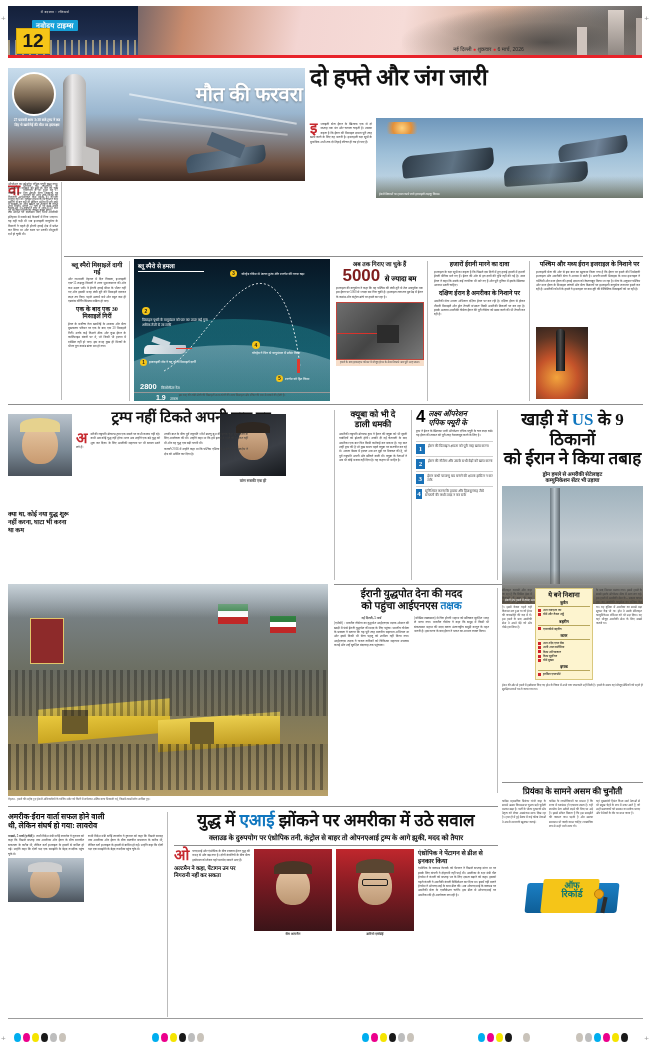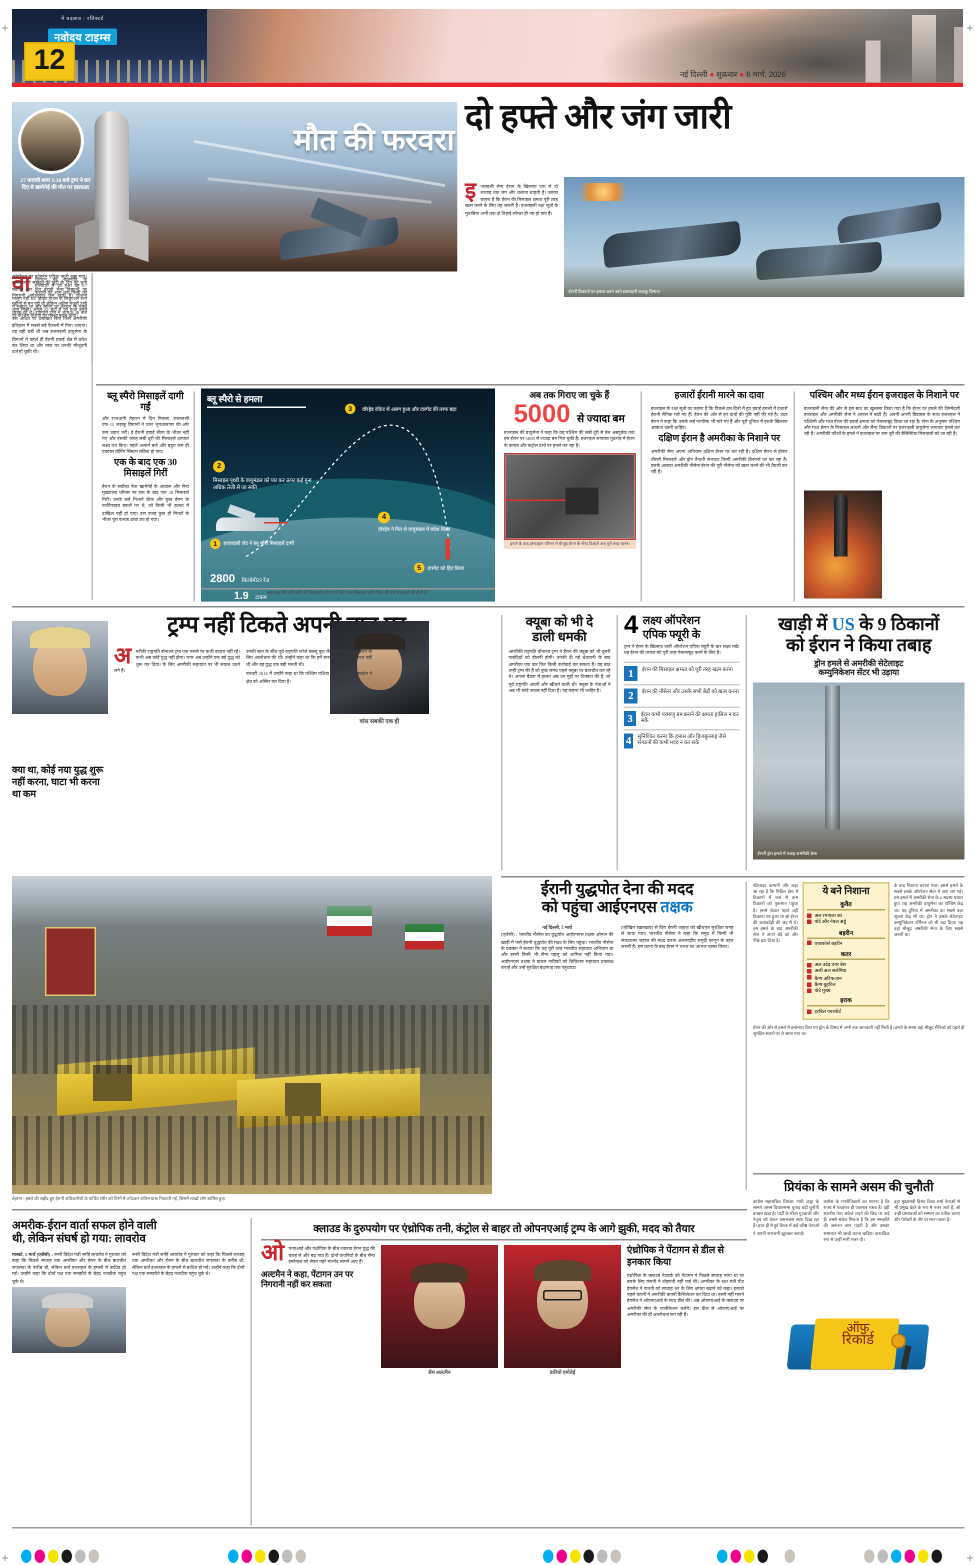--- a/index.html
+++ b/index.html
@@ -265,21 +265,21 @@
     </div>
   </div>
 
   <div style="position:absolute; left:134px; top:386px; width:196px; border-top:1px solid #999; padding-top:1px;">
     <div style="font-size:2.9px; color:#444; text-align:center; font-family:'Liberation Serif',serif; line-height:1.3;">इस तरह की लंबी श्रेणी की मिसाइलें रडार तरंगों की नजर मिसाइल और रॉकेट की मार से बचाने की होती है।</div>
   </div>
 
   <div style="position:absolute; left:336px; top:255px; width:92px; height:140px; border-right:1px solid #bbb; padding-right:4px;">
     <div class="subhead-sm" style="font-size:6px;">अब तक गिराए जा चुके हैं</div>
     <div style="text-align:center; line-height:0.95;">
-      <span style="font-size:17px; font-weight:bold; font-family:'Liberation Sans',sans-serif; color:#ef4444;">5000</span>
+      <span style="font-size:17px; font-weight:bold; font-family:'Liberation Sans',sans-serif; color:#7f1d1d;">5000</span>
       <span style="font-size:7px; font-weight:bold; font-family:'Liberation Serif',serif;">से ज्यादा बम</span>
     </div>
     <div class="body-txt" style="margin-top:2px;">इजराइल की वायुसेना ने कहा कि वह पश्चिम की लंबी दूरी से तेल अबपुर्वक तक इस ईरान पर 5000 से ज्यादा बम गिरा चुकी है। इजराइल लगातार मुठभेड़ में ईरान के कमांड और कंट्रोल ढांचे पर हमले कर रहा है।</div>
     <div class="ph sat" style="margin-top:3px; width:88px; height:58px; position:relative; border:1px solid #c0443c;">
       <div style="position:absolute; left:-4px; top:30px; width:56px; height:1.4px; background:#d8332c;"></div>
       <div style="position:absolute; left:40px; top:22px; width:22px; height:18px; background:#2c2c2c;"></div>
     </div>
     <div style="width:88px; background:#f6ddc9; padding:1px;">
       <div class="cap" style="font-size:2.8px; text-align:center;">हमले के बाद इस्फाहान परिसर में मौजूद ईरान के सैन्य ठिकाने अब पूरी तरह ध्वस्त।</div>
     </div>
@@ -342,21 +342,21 @@
     <div class="hl" style="font-size:8.6px; text-align:center; line-height:1.15;">
       <div>क्यूबा को भी दे</div>
       <div>डाली धमकी</div>
     </div>
     <div class="body-txt" style="margin-top:2px;">अमरीकी राष्ट्रपति डोनाल्ड ट्रम्प ने हैरान की क्यूबा को भी दूसरी पाबंदियों को झेलनी होगी। उनकी दी गई चेतावनी के बाद अमरीका एक बार फिर किसी कार्रवाई कर सकता है। यह बात उन्हीं ट्रम्प की है जो कुछ समय पहले क्यूबा पर बातचीत कर रहे थे। अगला बैठक में हालत अब उन मुद्दों पर टिक्कत की है, जो पूर्व राष्ट्रपति अपनी और खींचने वाली थी। क्यूबा के नेताओं ने अब भी कोई जवाब नहीं दिया है। यह कहना भी जाहिर है।</div>
   </div>
 
   <div style="position:absolute; left:416px; top:404px; width:82px; height:170px; padding-right:4px; border-right:1px solid #bbb;">
     <div style="display:flex; align-items:flex-start; gap:3px;">
       <span style="font-size:17px; font-weight:bold; font-family:'Liberation Sans',sans-serif; line-height:.85;">4</span>
-      <span class="hl" style="font-size:7.4px; line-height:1.15;">
+      <span class="hl" style="font-size:7.4px; line-height:1.15;font-style:italic;">
         <span>लक्ष्य ऑपरेशन</span><br>
         <span>एपिक फ्यूरी के</span>
       </span>
     </div>
     <div class="body-txt" style="margin-top:2px;">ट्रम्प ने ईरान के खिलाफ जारी ऑपरेशन एपिक फ्यूरी के चार लक्ष्य रखे। यह ईरान की ताकत को पूरी तरह नेस्तनाबूद करने के लिए है।</div>
 
     <div style="margin-top:3px;">
       <div style="display:flex; gap:3px; align-items:flex-start; border-top:1px solid #cfcfcf; padding:2px 0;">
         <span class="num-sq">1</span>
         <span style="font-size:3.5px; font-family:'Liberation Serif',serif; line-height:1.3; color:#2f2f2f;">ईरान की मिसाइल क्षमता को पूरी तरह खत्म करना</span>
@@ -370,21 +370,21 @@
         <span style="font-size:3.5px; font-family:'Liberation Serif',serif; line-height:1.3; color:#2f2f2f;">ईरान कभी परमाणु बम बनाने की क्षमता हासिल न कर सके</span>
       </div>
       <div style="display:flex; gap:3px; align-items:flex-start; border-top:1px solid #cfcfcf; padding:2px 0;">
         <span class="num-sq">4</span>
         <span style="font-size:3.5px; font-family:'Liberation Serif',serif; line-height:1.3; color:#2f2f2f;">सुनिश्चित करना कि हमास और हिजबुल्लाह जैसे संगठनों की कभी मदद न कर सके</span>
       </div>
     </div>
   </div>
 
   <div style="position:absolute; left:502px; top:404px; width:141px; height:170px;">
-    <div class="hl" style="font-size:12px; text-align:center; line-height:1.15;">
+    <div class="hl" style="font-size:17px; text-align:center; line-height:1.15;">
       <div>
         <span>खाड़ी में </span><span class="blue">US</span><span> के 9 ठिकानों</span>
       </div>
       <div>को ईरान ने किया तबाह</div>
     </div>
     <div class="hl" style="font-size:5.4px; text-align:center; margin-top:2px; line-height:1.25; color:#1a1a1a;">
       <div>ड्रोन हमले से अमरीकी सेटेलाइट</div>
       <div>कम्युनिकेशन सेंटर भी उड़ाया</div>
     </div>
     <div class="ph" style="margin-top:2px; width:141px; height:118px; background:linear-gradient(180deg,#9fb2bd 0%,#c3ccd2 45%,#8e9aa2 100%); position:relative;">
@@ -494,20 +494,23 @@
           <div style="position:absolute; left:20px; top:4px; width:34px; height:10px; border-radius:50% 50% 0 0; background:#cfcfcf;"></div>
         </div>
       </div>
       <div style="width:76px;">
         <div class="body-txt">रूसी विदेश मंत्री सर्गेई लावरोव ने गुरुवार को कहा कि पिछले सप्ताह तक अमरीका और ईरान के बीच बातचीत सफलता के करीब थी, लेकिन वर्ता इजराइल के हमलों से बाधित हो गई। उन्होंने कहा कि दोनों पक्ष एक समझौते के बेहद नजदीक पहुंच चुके थे।</div>
       </div>
     </div>
   </div>
 
   <div style="position:absolute; left:174px; top:806px; width:324px; height:205px;">
+    <div class="hl" style="font-size:17px; text-align:center; line-height:1.1;">
+      <span>युद्ध में </span><span class="blue">एआई</span><span> झोंकने पर अमरीका में उठे सवाल</span>
+    </div>
     <div class="hl" style="font-size:7px; text-align:center; margin-top:3px; line-height:1.2;">क्लाउड के दुरुपयोग पर एंथ्रोपिक तनी, कंट्रोल से बाहर तो ओपनएआई ट्रम्प के आगे झुकी, मदद को तैयार</div>
     <div class="rule-h" style="margin-top:3px;"></div>
 
     <div style="display:flex; gap:4px; margin-top:3px;">
       <div style="width:76px;">
         <div class="body-txt">
           <span class="dropcap">ओ</span>
           <span>पनएआई और एंथ्रोपिक के बीच टकराव ईरान युद्ध की वजह से और बढ़ गया है। दोनों कंपनियों के बीच सैन्य इस्तेमाल को लेकर गहरे मतभेद सामने आए हैं।</span>
         </div>
         <div class="hl" style="font-size:5.6px; margin-top:3px; line-height:1.25;">अल्टमैन ने कहा, पेंटागन उन पर निगरानी नहीं कर सकता</div>
@@ -546,21 +549,21 @@
       <div style="width:44px;">
         <div class="body-txt" style="font-size:2.9px;">कांग्रेस के रणनीतिकारों का मानना है कि राज्य में गठबंधन ही एकमात्र रास्ता है। वहीं स्थानीय नेता अकेले लड़ने की जिद पर अड़े हैं। इससे संकेत मिलता है कि इस समझौते की जरूरत जान पड़ती है और उसका समाधान भी जल्दी करना चाहिए। वास्तविक रूप से उन्हीं भारी नजर थी।</div>
       </div>
       <div style="width:44px;">
         <div class="body-txt" style="font-size:2.9px;">वहां मुख्यमंत्री हिमंत विश्व शर्मा नेताओं से भी प्रमुख चेहरे के रूप में नजर आते हैं, जो उन्हीं प्रस्तावकों को सम्मान का प्रतीक बताए और पेशेवरों के तौर पर माना जाता है।</div>
       </div>
 
       <div style="position:absolute; left:24px; top:80px; width:92px; height:38px;">
         <div style="position:absolute; left:0; top:4px; width:92px; height:30px; background:linear-gradient(180deg,#1b7fc4,#0e5e97); border-radius:3px; transform:skewX(-6deg);"></div>
         <div style="position:absolute; left:16px; top:0; width:56px; height:34px; background:#f5c518; border-radius:2px; transform:skewX(-6deg);"></div>
-        <div style="position:absolute; left:22px; top:2px; width:48px; text-align:center; font-family:'Liberation Serif',serif; font-weight:normal; color:#7f1d1d; line-height:1.05;">
+        <div style="position:absolute; left:22px; top:2px; width:48px; text-align:center; font-family:'Liberation Serif',serif; font-weight:bold; color:#0f766e; line-height:1.05;">
           <div style="font-size:8.5px;">ऑफ</div>
           <div style="font-size:9.5px;">रिकॉर्ड</div>
         </div>
         <div style="position:absolute; left:68px; top:10px; width:10px; height:10px; border-radius:50%; background:#e8a317; border:1px solid #b97d0d;"></div>
         <div style="position:absolute; left:76px; top:18px; width:4px; height:16px; background:#2d2d2d; transform:rotate(12deg);"></div>
       </div>
     </div>
   </div>
 
   <div class="rule-h" style="position:absolute; left:8px; top:1012px; width:635px; border-top:1px solid #9c9c9c;"></div>

